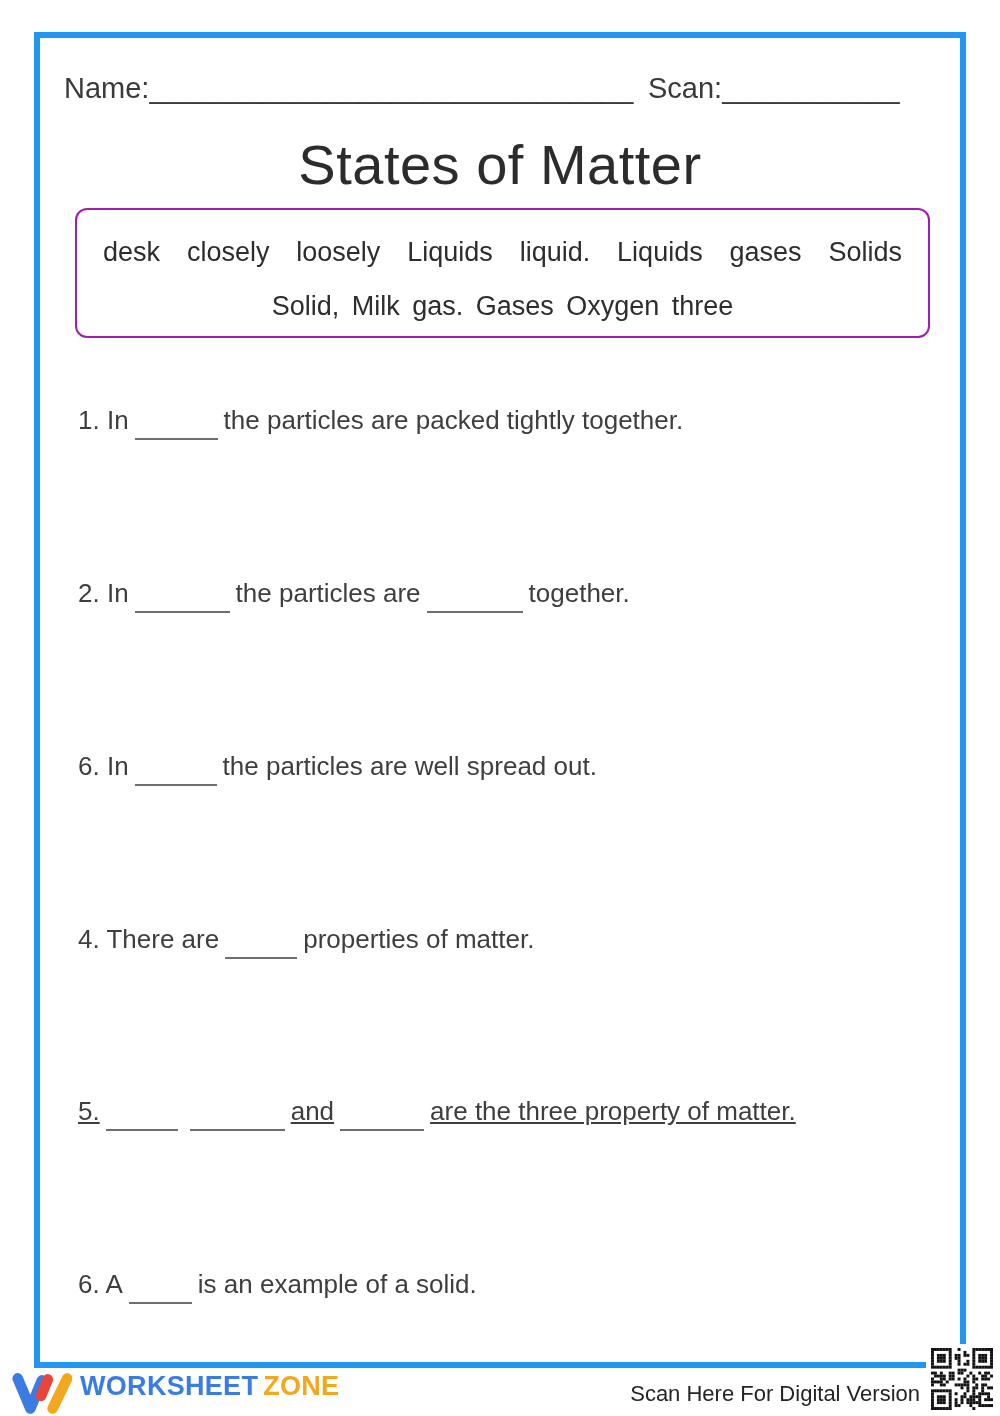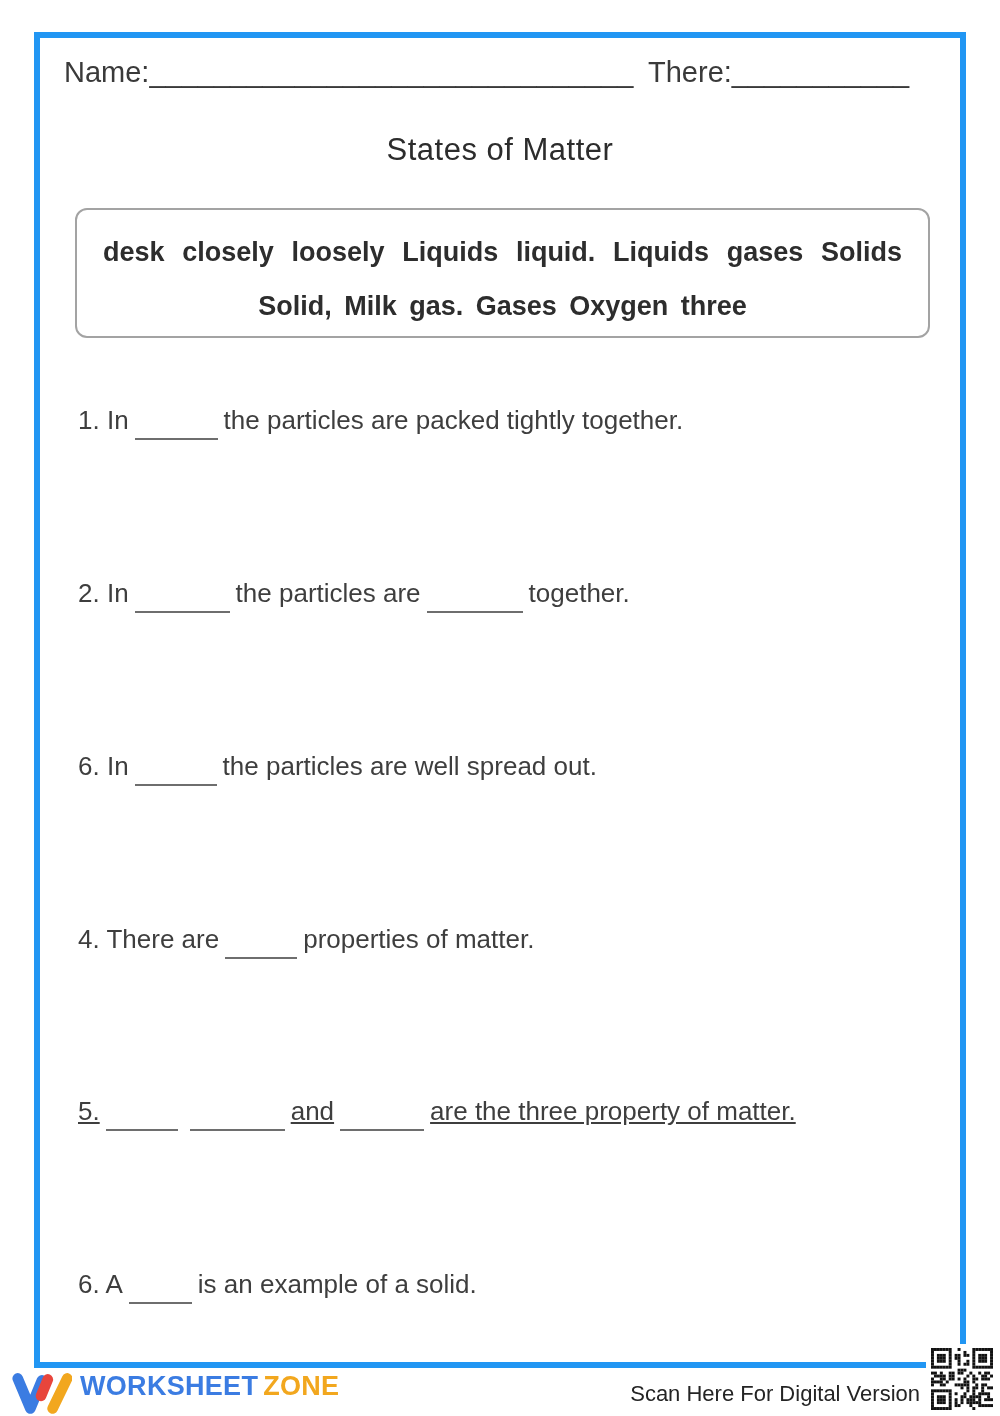--- a/index.html
+++ b/index.html
@@ -4,32 +4,32 @@
 <style>
   html,body{margin:0;padding:0;background:#ffffff;}
   .page{
     position:relative;width:1000px;height:1416px;background:#ffffff;
     font-family:"Liberation Sans","DejaVu Sans",sans-serif;overflow:hidden;
   }
   .page-border{
     position:absolute;left:34px;top:32px;width:932px;height:1336px;
     border:6px solid #2196f3;box-sizing:border-box;background:transparent;
   }
-  .header-row{position:absolute;top:56px;left:0;width:100%;height:40px;}
+  .header-row{position:absolute;top:72px;left:0;width:100%;height:40px;}
   .name-field{position:absolute;left:64px;top:0;font-size:29px;color:#3a3a3a;white-space:nowrap;}
   .grade-field{position:absolute;left:648px;top:0;font-size:29px;color:#3a3a3a;white-space:nowrap;}
   .fill-line{color:#3a3a3a;letter-spacing:0px;}
   .title{
     position:absolute;top:132px;left:0;width:100%;text-align:center;
-    font-size:31px;color:#2c2c2c;font-weight:400;letter-spacing:0.5px;
+    font-size:56px;color:#2c2c2c;font-weight:400;letter-spacing:0.5px;
   }
   .word-bank{
     position:absolute;left:75px;top:208px;width:855px;height:130px;box-sizing:border-box;
-    border:2px solid #a3a3a3;border-radius:12px;padding:15px 26px 0 26px;
-    font-size:27px;color:#2d2d2d;line-height:54px;font-weight:bold;
+    border:2px solid #a21caf;border-radius:12px;padding:15px 26px 0 26px;
+    font-size:27px;color:#2d2d2d;line-height:54px;
   }
   .word-bank .wb-line1{text-align:justify;text-align-last:justify;word-spacing:4px;white-space:normal;}
   .word-bank .wb-line2{word-spacing:5px;text-align:center;}
   .questions{position:absolute;left:78px;top:404px;width:852px;}
   .question{position:absolute;left:0;width:100%;font-size:26px;color:#3e3e3e;line-height:32px;white-space:nowrap;}
   .q1{top:0px;} .q2{top:173px;} .q3{top:346px;} .q4{top:519px;} .q5{top:691px;text-decoration:underline;} .q6{top:864px;}
   .blank{
     display:inline-block;height:24px;border-bottom:2px solid #6e6e6e;
     vertical-align:-11px;margin:0 6px;
   }
@@ -52,21 +52,21 @@
 </style>
 </head>
 <body>
 
 <div class="page">
 
   <div class="page-border"></div>
 
   <div class="header-row">
     <span class="name-field"><span>Name:</span><span class="fill-line">______________________________</span></span>
-    <span class="grade-field"><span>There:</span><span class="fill-line">___________</span></span>
+    <span class="grade-field"><span>Scan:</span><span class="fill-line">___________</span></span>
   </div>
 
   <div class="title">States of Matter</div>
 
   <div class="word-bank">
     <div class="wb-line1">desk closely loosely Liquids liquid. Liquids gases Solids</div>
     <div class="wb-line2">Solid, Milk gas. Gases Oxygen three</div>
   </div>
 
   <div class="questions">

